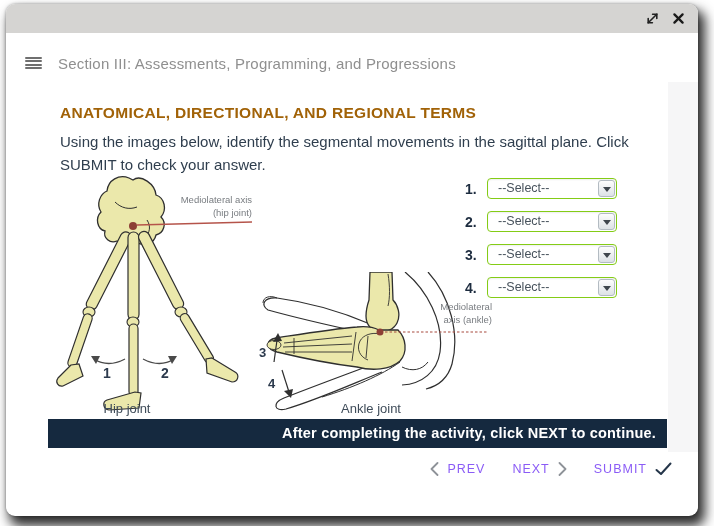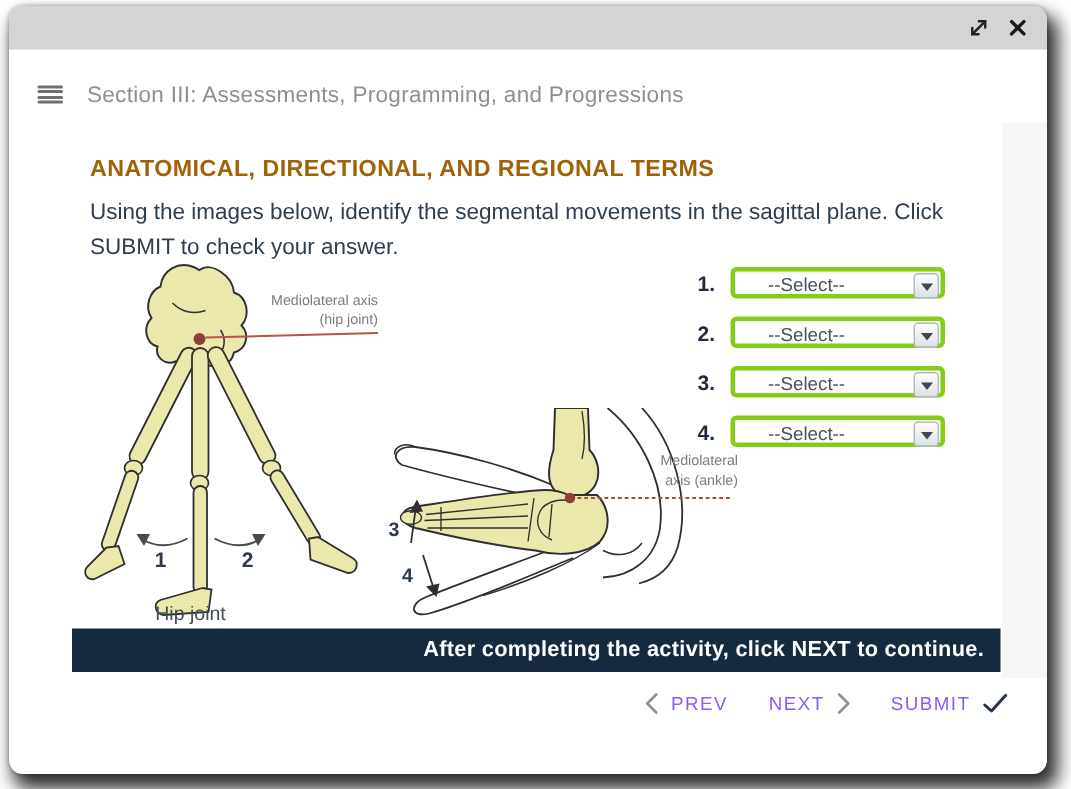--- a/index.html
+++ b/index.html
@@ -27,22 +27,22 @@
   
   #heading { position:absolute; left:54px; top:100px; width:580px; font-size:15.5px; font-weight:bold; letter-spacing:0.3px; color:#a16207; }
   #instructions { position:absolute; left:54px; top:126px; width:586px; font-size:15px; line-height:1.55; color:#2f3e4e; }
 
   #gutter { position:absolute; left:662px; top:78px; width:30px; height:370px; background:#f6f6f7; }
 
   
   #quiz { position:absolute; left:459px; top:174px; }
   .quiz-row { display:flex; align-items:center; height:21px; margin-bottom:12px; }
   .quiz-num { font-weight:bold; font-size:14px; color:#1d2c3f; width:16px; margin-right:6px; }
-  .quiz-select { position:relative; width:143px; height:21px; background:#fff; border:3px solid #84cc16; border-radius:4px;
-    box-shadow: inset 0 1px 2px rgba(0,0,0,0.07); font-size:12.5px; color:#47525c; line-height:19px; padding-left:22px; cursor:pointer; }
+  .quiz-select { position:relative; width:130px; height:21px; background:#fff; border:1px solid #84cc16; border-radius:4px;
+    box-shadow: inset 0 1px 2px rgba(0,0,0,0.07); font-size:12.5px; color:#47525c; line-height:19px; padding-left:10px; cursor:pointer; }
   .quiz-arrow { position:absolute; right:1px; top:1px; width:17px; height:17px; border:1px solid #b3bbc2; border-radius:3px;
     background:linear-gradient(#fdfdfd,#dde2e6); cursor:pointer; }
   .quiz-arrow::after { content:""; position:absolute; left:3.5px; top:6px;
     border-left:4px solid transparent; border-right:4px solid transparent; border-top:5px solid #3f464d; }
 
   
   #hip-svg { position:absolute; left:49px; top:168px; }
   #ankle-svg { position:absolute; left:246px; top:268px; }
   .caption { position:absolute; top:397px; width:120px; text-align:center; font-size:13px; color:#3f4c59; }
   #hip-caption { left:61px; }
@@ -184,20 +184,21 @@
 
       <text x="7" y="85" font-size="13" font-weight="bold" fill="#2c3a4d">3</text>
       <line x1="22" y1="90" x2="25" y2="68" stroke="#2f2f2f" stroke-width="1.2"></line>
       <polygon points="26,61 21,70 30,69" fill="#2f2f2f"></polygon>
       <text x="16" y="116" font-size="13" font-weight="bold" fill="#2c3a4d">4</text>
       <line x1="30" y1="98" x2="37" y2="120" stroke="#2f2f2f" stroke-width="1.2"></line>
       <polygon points="39,126 32,119 41,117" fill="#2f2f2f"></polygon>
     </svg>
 
     <div id="hip-caption" class="caption">Hip joint</div>
+    <div id="ankle-caption" class="caption">Ankle joint</div>
 
     <div id="banner">After completing the activity, click NEXT to continue.</div>
 
     <div id="footer-nav">
       <div class="nav-btn">
         <svg width="9" height="14" viewBox="0 0 9 14">
           <polyline points="7.5,1 1.5,7 7.5,13" fill="none" stroke="#8e9298" stroke-width="1.8" stroke-linecap="round" stroke-linejoin="round"></polyline>
         </svg>
         <span>PREV</span>
       </div>

